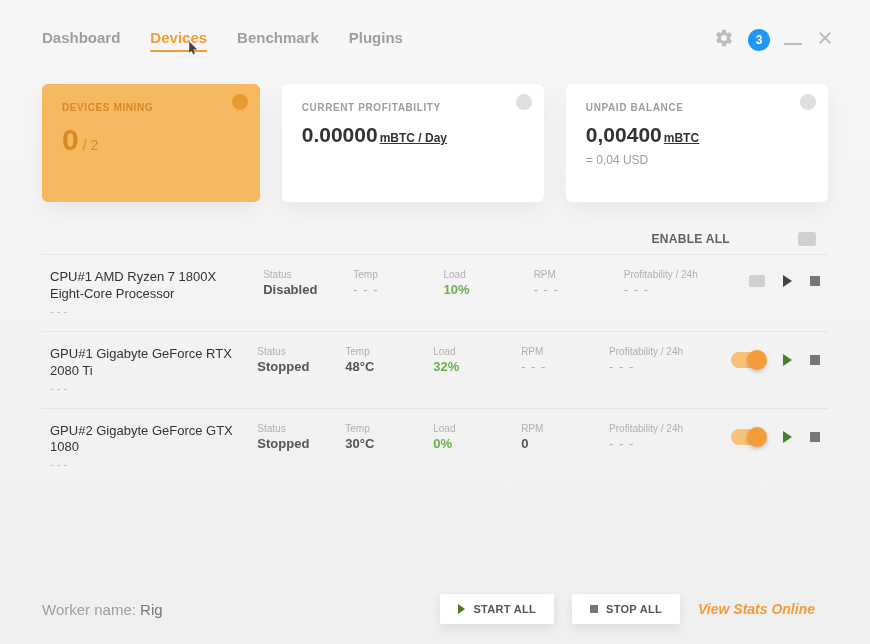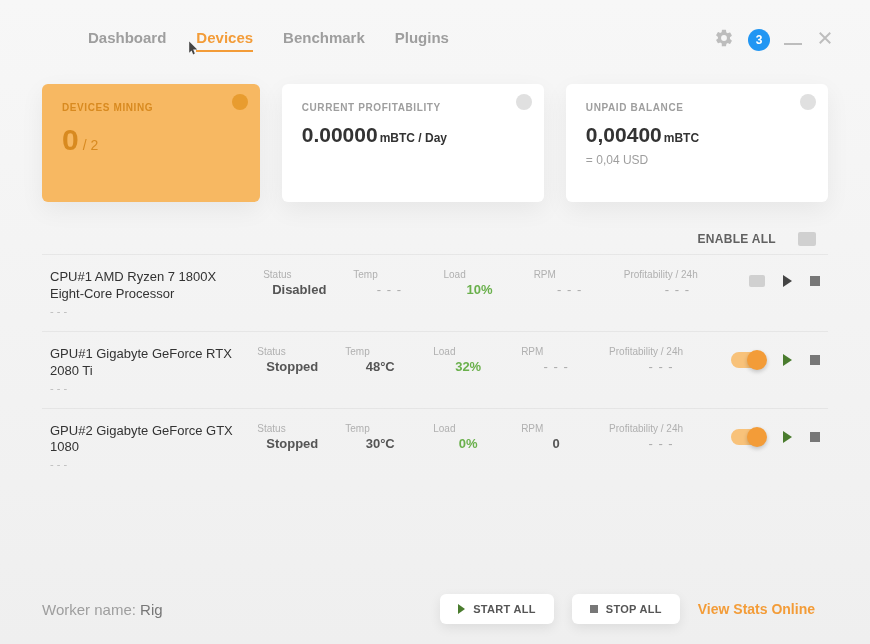--- a/index.html
+++ b/index.html
@@ -1,19 +1,19 @@
 <!DOCTYPE html>
 <html><head>
   <meta charset="utf-8">
   <style>
     * { box-sizing: border-box; margin: 0; padding: 0; font-family: -apple-system, BlinkMacSystemFont, "Segoe UI", Arial, sans-serif; }
     body { width: 870px; height: 644px; background: linear-gradient(to bottom, #f7f7f7 0%, #efefef 100%); overflow: hidden; }
 
     
-    .header { display: flex; align-items: flex-end; padding: 28px 36px 14px 42px; margin-left: 46px; }
+    .header { display: flex; align-items: flex-end; padding: 28px 36px 14px 42px; }
     .nav { display: flex; gap: 30px; }
     .nav-item { font-size: 15px; font-weight: 600; color: #9e9e9e; cursor: pointer; position: relative; padding-bottom: 6px; }
     .nav-item.active { color: #f39c38; }
     .nav-item.active::after { content: ""; position: absolute; left: 0; right: 0; bottom: 0; height: 2px; background: #f39c38; }
     .cursor-arrow { position: absolute; left: 186px; top: 40px; pointer-events: none; }
     .cursor-arrow svg { width: 16px; height: 16px; }
 
     .header-right { margin-left: auto; display: flex; align-items: center; gap: 14px; }
     .gear-icon svg { width: 20px; height: 20px; fill: #bdbdbd; }
     .notif-badge { width: 22px; height: 22px; border-radius: 50%; background: #2196f3; color: #fff; font-size: 12px; font-weight: 700; display: flex; align-items: center; justify-content: center; }
@@ -25,60 +25,60 @@
     .card { flex: 1; background: #fff; border-radius: 6px; padding: 18px 20px 22px 20px; box-shadow: 0 8px 24px rgba(0,0,0,0.06); position: relative; min-height: 118px; }
     .card-info { position: absolute; right: 12px; top: 10px; width: 16px; height: 16px; border-radius: 50%; background: #e0e0e0; }
     .card.mining { background: #f7b862; flex: 0.8; }
     .card.mining .card-info { background: #e89c2f; }
     .card-title { font-size: 10px; font-weight: 700; letter-spacing: 0.6px; color: #9e9e9e; margin-bottom: 10px; }
     .card.mining .card-title { color: #d88a20; }
     .mining-count { display: flex; align-items: baseline; gap: 2px; }
     .mining-count .big { font-size: 30px; font-weight: 700; color: #d88a20; }
     .mining-count .total { font-size: 14px; color: #d88a20; margin-left: 2px; }
     .card-value { font-size: 21px; font-weight: 700; color: #333; }
-    .card-value .unit { font-size: 12px; font-weight: 600; margin-left: 2px; }
+    .card-value .unit { font-size: 12px; font-weight: 600; margin-left: 2px; text-decoration: underline; }
     .card-sub { font-size: 12px; color: #9e9e9e; margin-top: 6px; }
 
     
-    .enable-all-row { display: flex; justify-content: flex-end; align-items: flex-end; padding: 20px 54px 8px 42px; }
+    .enable-all-row { display: flex; justify-content: flex-end; align-items: flex-end; padding: 20px 54px 8px 42px; gap: 46px; }
     .enable-all-label { font-size: 12px; font-weight: 700; color: #616161; margin-right: 22px; letter-spacing: 0.3px; }
     .chip { width: 18px; height: 14px; background: #d0d0d0; border-radius: 2px; }
 
     
     .devices { padding: 0 42px; }
     .device-row { display: flex; align-items: flex-start; padding: 14px 8px; border-top: 1px solid rgba(0,0,0,0.05); gap: 18px; }
     .dev-name-col { width: 200px; padding-right: 6px; }
     .dev-name { font-size: 13px; font-weight: 500; color: #333; line-height: 1.3; }
     .dev-sub { font-size: 11px; color: #bbb; margin-top: 2px; }
     .stat-col { width: 74px; }
     .stat-col.wide { width: 110px; }
     .stat-label { font-size: 10px; color: #b0b0b0; margin-bottom: 2px; }
-    .stat-val { font-size: 13px; font-weight: 600; color: #555; text-align: center; }
+    .stat-val { font-size: 13px; font-weight: 600; color: #555; }
     .stat-val.green { color: #6ab04c; }
     .stat-val.dash { color: #aaa; font-weight: 400; letter-spacing: 1px; }
     .actions-col { margin-left: auto; display: flex; align-items: center; gap: 18px; padding-top: 6px; }
     .toggle { width: 34px; height: 16px; background: #ddd; border-radius: 10px; position: relative; }
     .toggle.on { background: #f8c27a; }
     .toggle .knob { position: absolute; top: -2px; width: 20px; height: 20px; border-radius: 50%; background: #bbb; box-shadow: 0 2px 4px rgba(0,0,0,0.2); }
     .toggle.on .knob { right: -2px; background: #f39c38; }
     .toggle:not(.on) .knob { left: -2px; }
     .play-tri { width: 0; height: 0; border-left: 9px solid #444; border-top: 6px solid transparent; border-bottom: 6px solid transparent; }
     .play-tri.green { border-left-color: #4a7c2e; }
     .stop-sq { width: 10px; height: 10px; background: #777; }
     .chip-sm { width: 16px; height: 12px; background: #d0d0d0; border-radius: 2px; }
 
     
     .footer { position: absolute; left: 0; right: 13px; bottom: 0; padding: 14px 42px 20px 42px; display: flex; align-items: center; }
     .worker-name { font-size: 15px; color: #9e9e9e; }
     .worker-name .rig { color: #777; font-weight: 500; }
     .footer-btns { margin-left: auto; display: flex; align-items: center; gap: 18px; }
-    .btn { background: #fff; border: none; padding: 9px 18px; border-radius: 6px; font-size: 11px; font-weight: 700; color: #555; letter-spacing: 0.3px; box-shadow: 0 4px 12px rgba(0,0,0,0.08); display: inline-flex; align-items: center; gap: 8px; cursor: pointer; }
+    .btn { background: #fff; border: none; padding: 9px 18px; border-radius: 1px; font-size: 11px; font-weight: 700; color: #555; letter-spacing: 0.3px; box-shadow: 0 4px 12px rgba(0,0,0,0.08); display: inline-flex; align-items: center; gap: 8px; cursor: pointer; }
     .btn .play-tri { border-left-width: 7px; border-top-width: 5px; border-bottom-width: 5px; border-left-color: #4a7c2e; }
     .btn .stop-sq { width: 8px; height: 8px; }
-    .view-stats { font-size: 14px; font-weight: 700; color: #f39c38; cursor: pointer; }
+    .view-stats { font-size: 14px; font-weight: 700; color: #f39c38; cursor: pointer; font-style: italic; }
   </style>
 </head>
 <body>
 
 <div class="header">
   <div class="nav">
     <div class="nav-item">Dashboard</div>
     <div class="nav-item active">Devices</div>
     <div class="nav-item">Benchmark</div>
     <div class="nav-item">Plugins</div>

